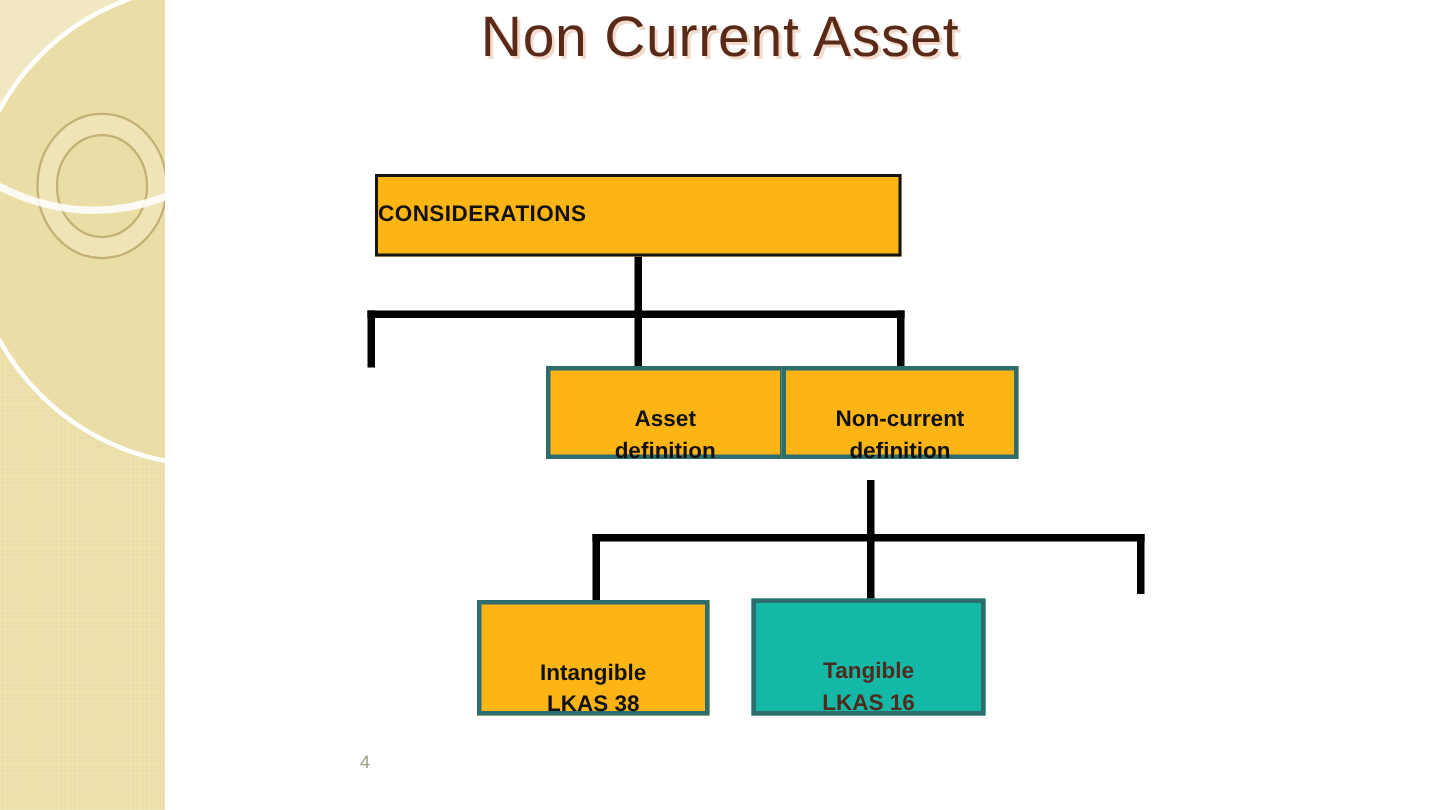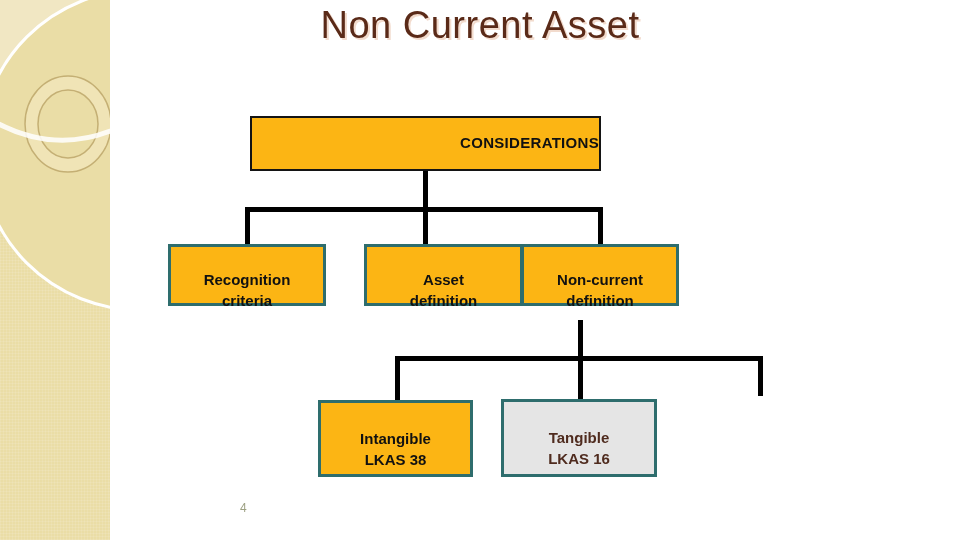--- a/index.html
+++ b/index.html
@@ -28,32 +28,32 @@
   .node{
     position:absolute;box-sizing:border-box;
     background:var(--box-fill-gold,#FCB514);
     border:3px solid var(--box-border-teal,#2E6D6D);
     text-align:center;font-weight:700;font-size:15px;line-height:1.35;
     color:#111111;white-space:pre-line;
   }
   .node.root{
     left:250px;top:116px;width:351px;height:55px;
     border:2px solid var(--root-border,#141414);
-    display:flex;align-items:center;justify-content:flex-end;
+    display:flex;align-items:center;justify-content:flex-start;
     letter-spacing:0.3px;
   }
   .node.l1{padding-top:3px;height:62px;}
   #n-recognition{left:168px;top:244px;width:158px;}
   #n-asset{left:364px;top:244px;width:159px;}
   #n-noncurrent{left:521px;top:244px;width:158px;}
-  .node.l2{padding-top:6px;}
+  .node.l2{padding-top:16px;}
   #n-intangible{left:318px;top:400px;width:155px;height:77px;}
   #n-tangible{
     left:501px;top:399px;width:156px;height:78px;
-    background:#e5e5e5;color:var(--tangible-text,#4F2B1E);
+    background:#14b8a6;color:var(--tangible-text,#4F2B1E);
   }
   #n-investment{left:663px;top:395px;width:190px;height:78px;font-size:16px;}
   
   .conn{position:absolute;background:var(--connector,#000000);}
   .v{width:5px;}
   .h{height:5px;}
   #c-v1{left:423px;top:171px;height:41px;}
   #c-h1{left:245px;top:207px;width:358px;}
   #c-d1a{left:245px;top:207px;height:38px;}
   #c-d1b{left:423px;top:207px;height:38px;}
@@ -95,24 +95,20 @@
   <div class="conn v" id="c-v2"></div>
   <div class="conn h" id="c-h2"></div>
   <div class="conn v" id="c-d2a"></div>
   <div class="conn v" id="c-d2b"></div>
   <div class="conn v" id="c-d2c"></div>
 
   <div class="node root">
     <span>CONSIDERATIONS</span>
   </div>
 
-  <div class="node l1" id="n-recognition">
-    <span>Recognition
-criteria</span>
-  </div>
   <div class="node l1" id="n-asset">
     <span>Asset
 definition</span>
   </div>
   <div class="node l1" id="n-noncurrent">
     <span>Non-current
 definition</span>
   </div>
 
   <div class="node l2" id="n-intangible">

